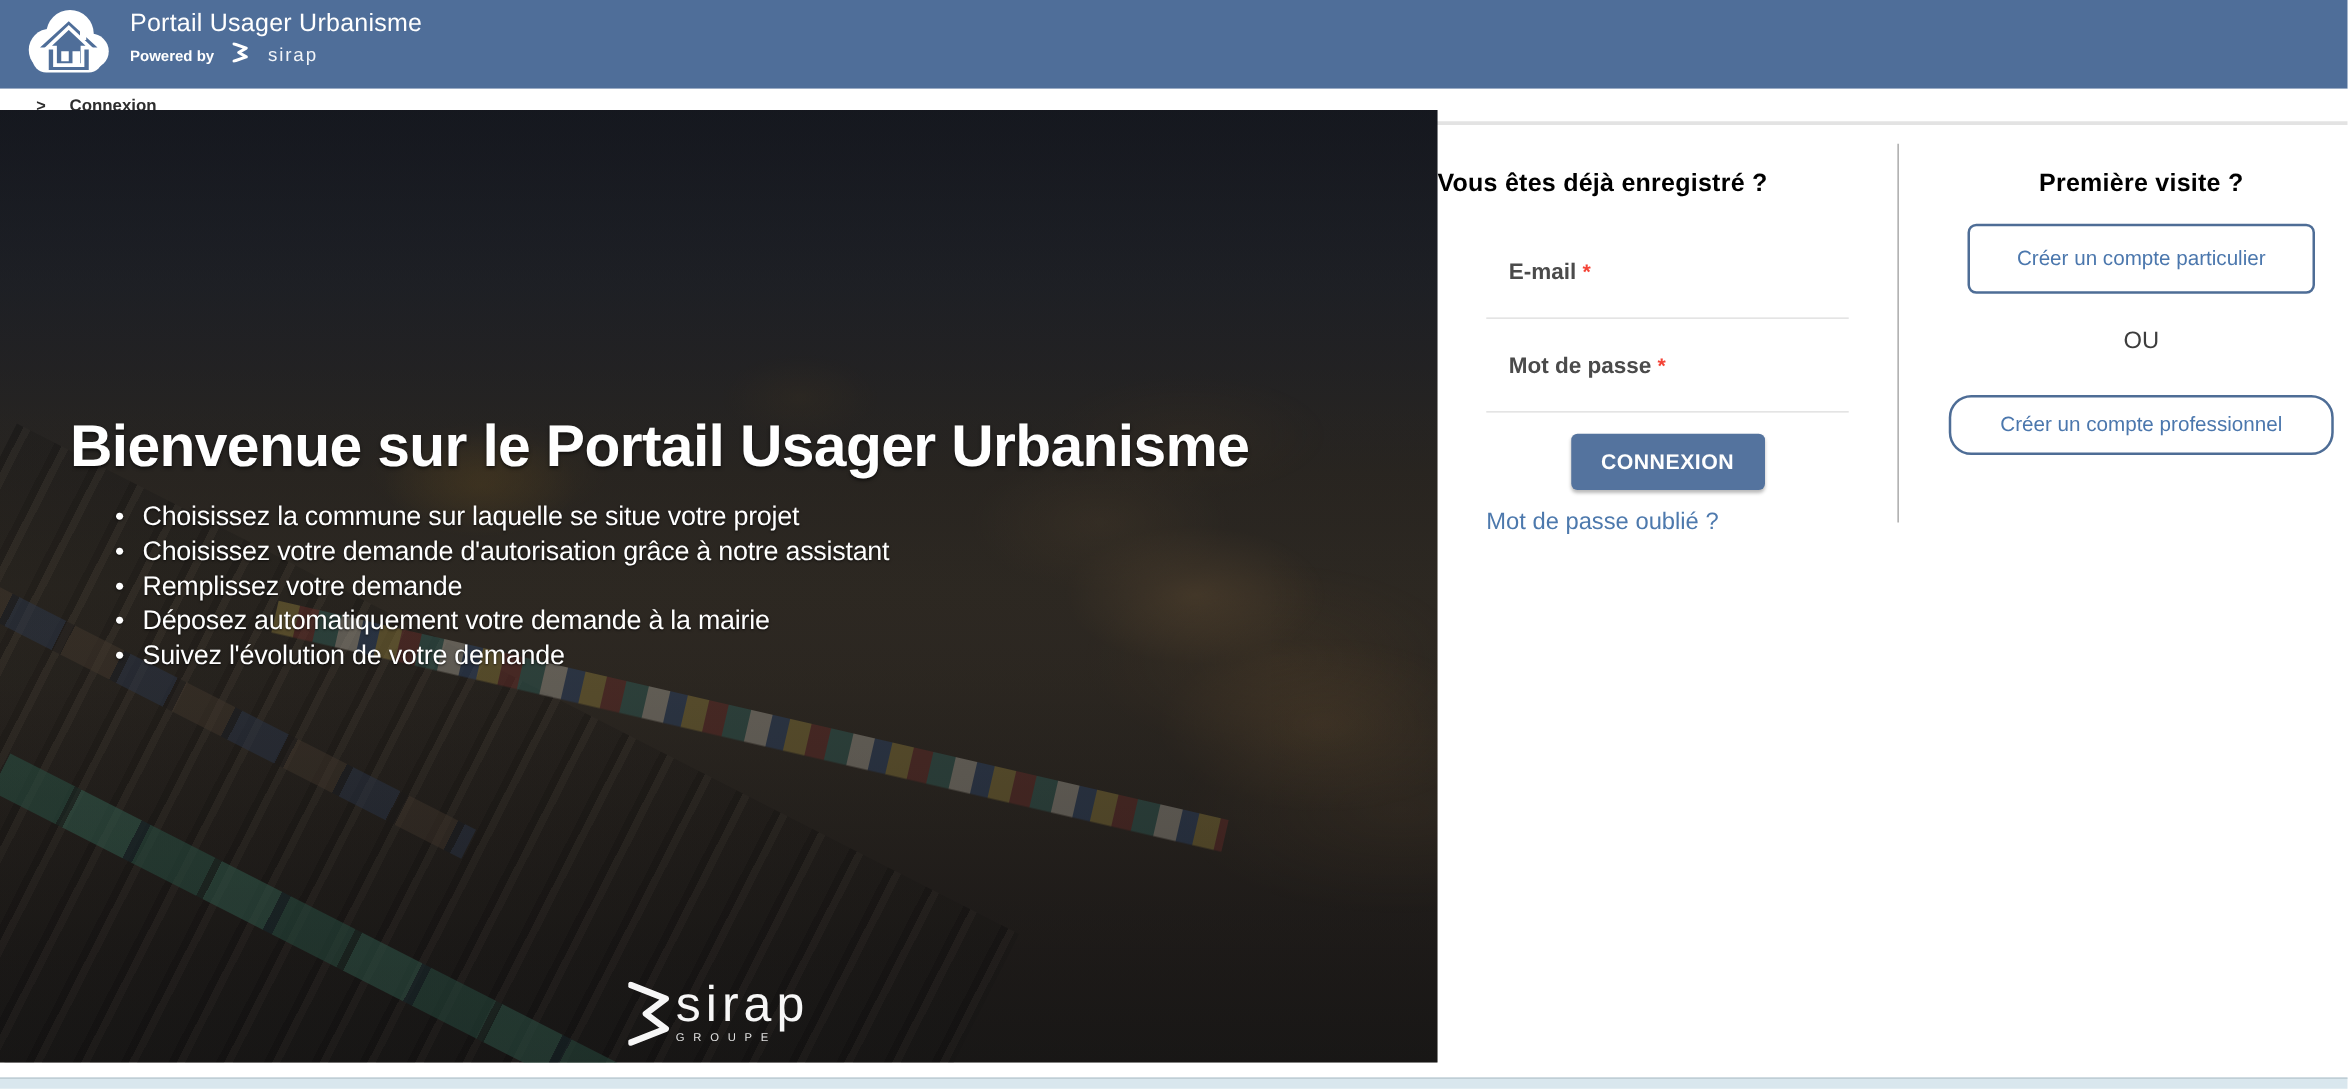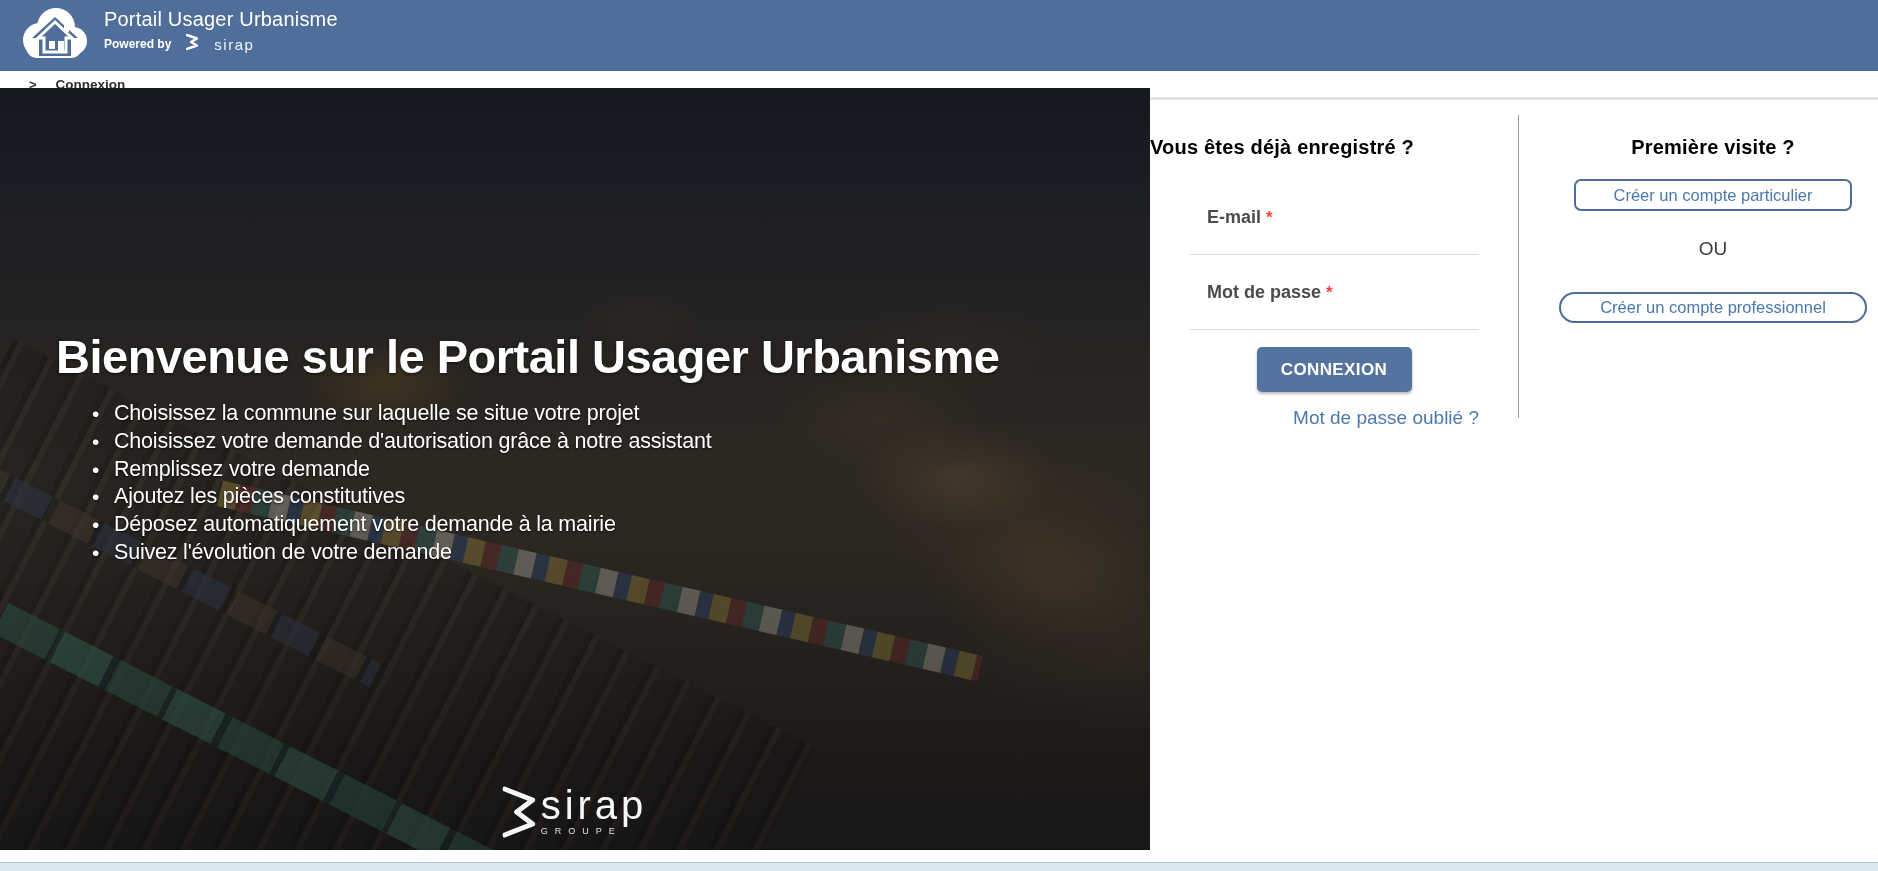--- a/index.html
+++ b/index.html
@@ -96,35 +96,35 @@
   .field-label.second { margin-top:27px; }
   .req { color:#f44336; font-size:17px; }
   .field-input { display:block; width:100%; height:27px; border:none;
     border-bottom:1px solid #dcdcdc; outline:none; background:transparent;
     font-size:17px; color:#333; }
   .connexion-btn { display:block; margin:17px auto 0; width:155px; height:45px;
     background:#54739e; color:#ffffff; font-size:17px; font-weight:bold;
     font-family:"Liberation Sans", sans-serif; letter-spacing:0.4px;
     border:none; border-radius:5px; cursor:pointer;
     box-shadow:0 2px 3px rgba(0,0,0,.28); }
-  .forgot-link { display:block; margin-top:15px; text-align:right;
+  .forgot-link { display:block; margin-top:15px; text-align:left;
     font-size:19px; color:#4d79ad; text-decoration:none; cursor:pointer; }
 
   .v-divider { position:absolute; left:1518px; top:115px; width:1px; height:303px;
     background:#9a9a9a; }
 
   .signup-col { position:absolute; left:1518px; top:100px; width:360px;
     padding-left:30px; display:flex; flex-direction:column; align-items:center; }
   .signup-col .panel-heading { margin-top:36px; }
   .outline-btn { background:#ffffff; border:2px solid #4e6d96; border-radius:7px;
     color:#4b77ad; font-size:16.5px; font-family:"Liberation Sans", sans-serif;
     cursor:pointer; }
-  .btn-individual { margin-top:20px; width:278px; height:32px; }
+  .btn-individual { margin-top:20px; width:278px; height:56px; }
   .or-sep { margin-top:27px; font-size:19px; color:#3d3d3d; }
-  .btn-professional { margin-top:32px; width:308px; height:31px;border-radius:18px; }
+  .btn-professional { margin-top:32px; width:308px; height:48px;border-radius:18px; }
 
   
   .hscrollbar { position:absolute; left:0; top:862px; width:1878px; height:9px;
     background:#d9e7ee; border-top:1px solid #b6c6cd; }
 </style>
 </head>
 <body>
 
 <div class="header">
   <div class="logo-wrap">
@@ -173,21 +173,20 @@
   <div class="hero-fence"></div>
   <div class="hero-sand"></div>
   <div class="hero-shade"></div>
 
   <h1 class="hero-title">Bienvenue sur le Portail Usager Urbanisme</h1>
 
   <ul class="hero-bullets">
       <li>Choisissez la commune sur laquelle se situe votre projet</li>
       <li>Choisissez votre demande d'autorisation grâce à notre assistant</li>
       <li>Remplissez votre demande</li>
-      <li>Ajoutez les pièces constitutives</li>
       <li>Déposez automatiquement votre demande à la mairie</li>
       <li>Suivez l'évolution de votre demande</li>
     </ul>
 
   <div class="hero-brand">
     <span>
       <svg width="34" height="52" viewBox="0 0 34 52">
           <polyline points="2,3 30,14 14,26 30,38 2,49" fill="none" stroke="#ffffff" stroke-width="5" stroke-linecap="round" stroke-linejoin="round"></polyline>
         </svg>
     </span>

